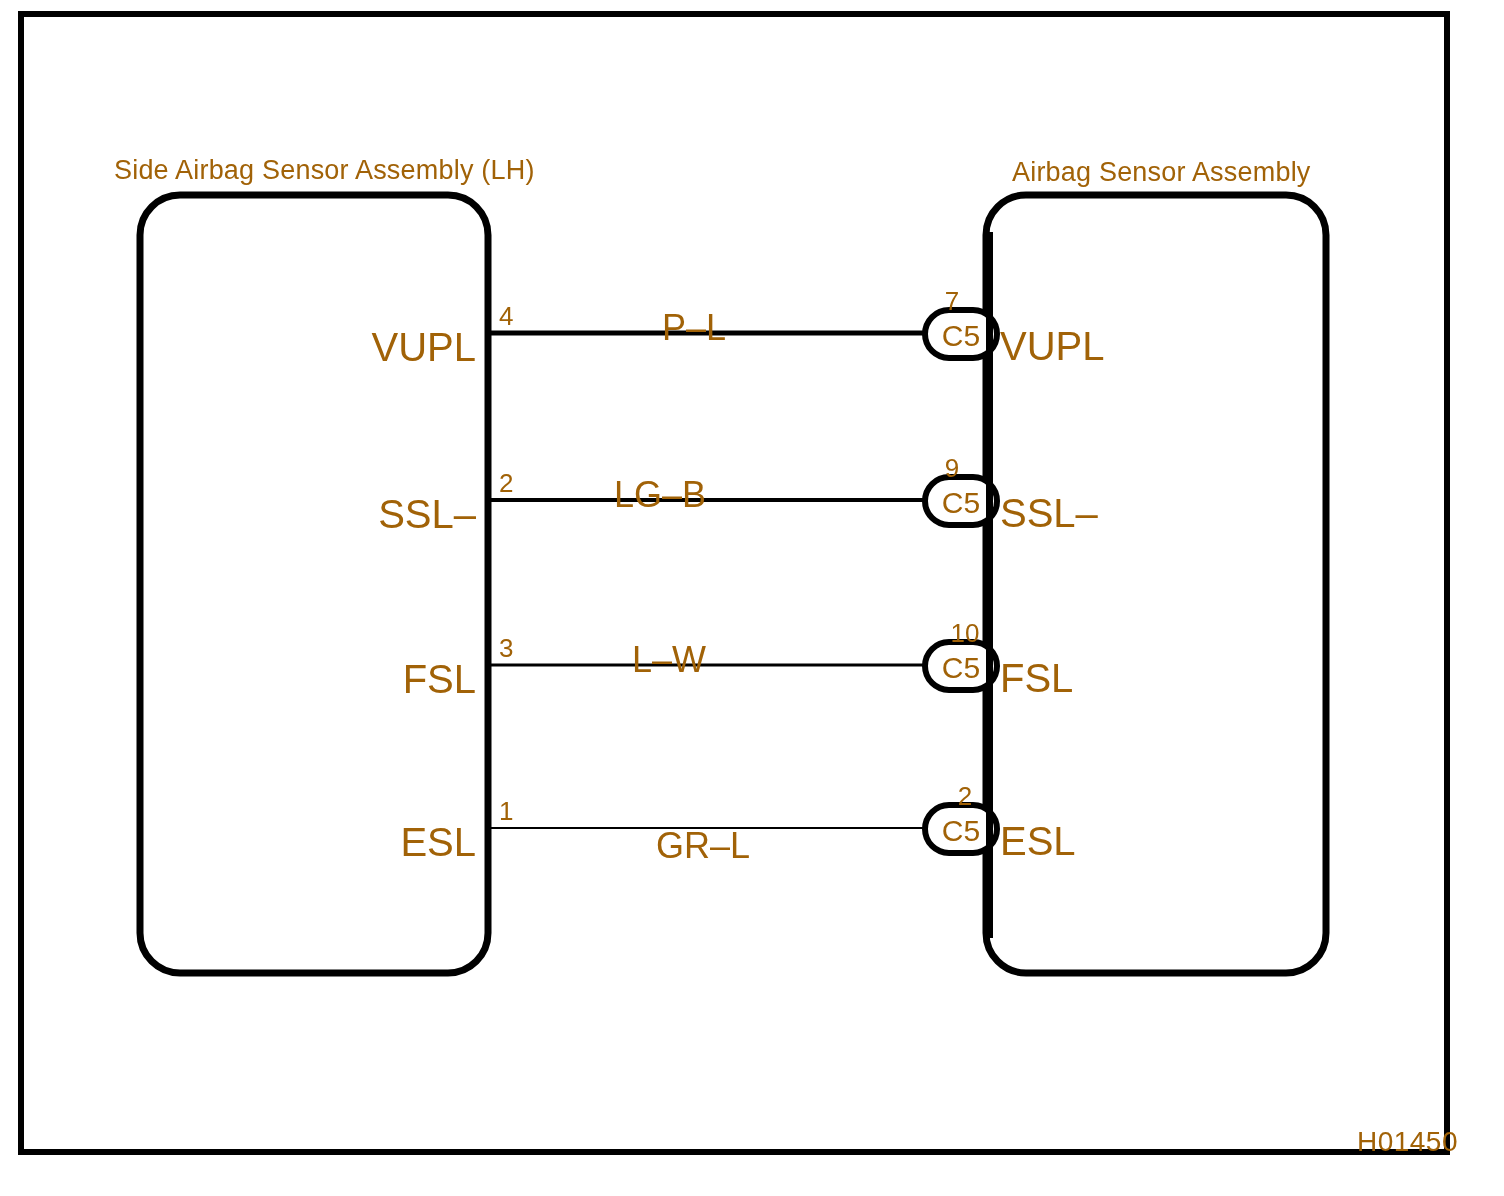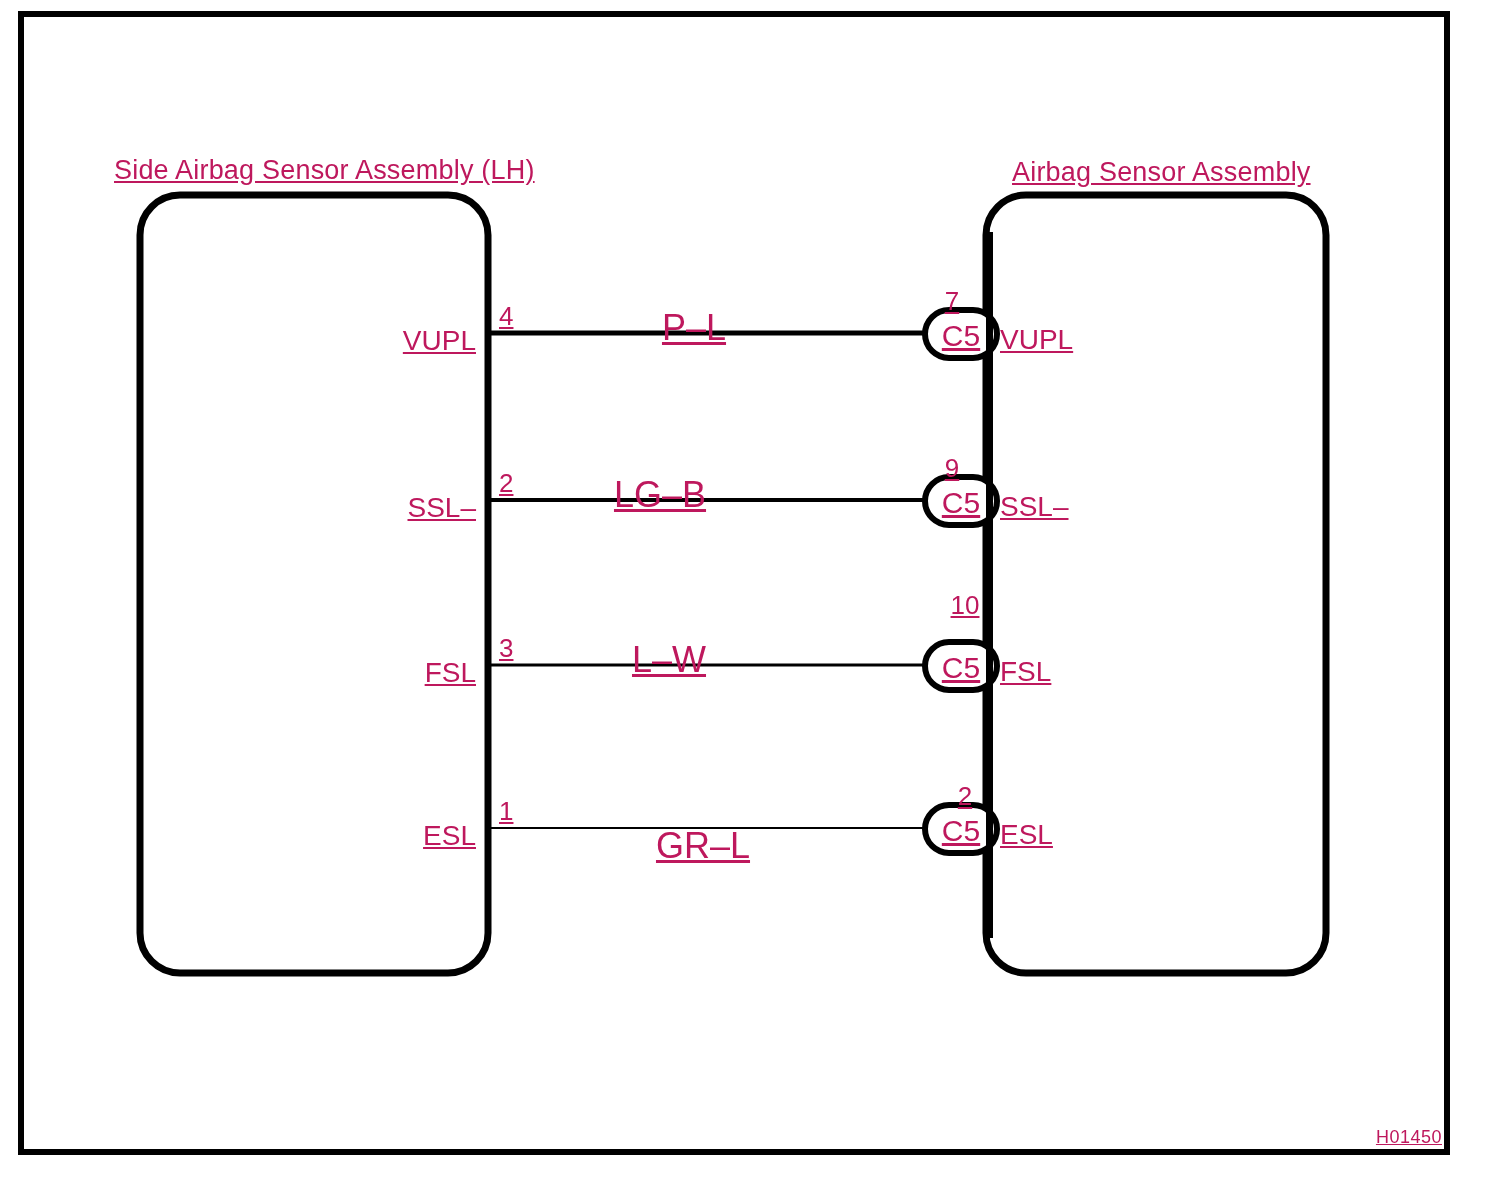--- a/index.html
+++ b/index.html
@@ -35,41 +35,41 @@
   #canvas {
     position: absolute;
     left: 0;
     top: 0;
     width: 1504px;
     height: 1196px;
   }
   
   .lbl {
     position: absolute;
-    color: #be185d;
+    color: #a16207;
     white-space: nowrap;
     line-height: 1;
-    text-decoration: underline;
   }
   .box-title {
     font-size: 27px;
     letter-spacing: 0.2px;
   }
   .pin-name {
-    font-size: 28px;
+    font-size: 40px;
   }
   .pin-num {
     font-size: 26px;
   }
   .wire-name {
     font-size: 36px;
   }
   .fig-id {
-    font-size: 18px;
+    font-size: 28px;
     letter-spacing: 0.5px;
+    margin-left: 16px;
   }
   .c5-text {
     font-size: 30px;
   }
   
   .ra { transform: translateX(-100%); }
   .ca { transform: translateX(-50%); }
 </style>
 </head>
 <body>
@@ -115,21 +115,21 @@
   <div class="lbl pin-num" style="left:499px; top:635px;">3</div>
   <div class="lbl pin-num" style="left:499px; top:798px;">1</div>
 
   <div class="lbl wire-name ca" style="left:694px; top:310px;">P–L</div>
   <div class="lbl wire-name ca" style="left:660px; top:477px;">LG–B</div>
   <div class="lbl wire-name ca" style="left:669px; top:642px;">L–W</div>
   <div class="lbl wire-name ca" style="left:703px; top:805px;margin-top:23px;">GR–L</div>
 
   <div class="lbl pin-num ca" style="left:952px; top:288px;">7</div>
   <div class="lbl pin-num ca" style="left:952px; top:455px;">9</div>
-  <div class="lbl pin-num ca" style="left:965px; top:592px;">10</div>
+  <div class="lbl pin-num ca" style="left:965px; top:620px;">10</div>
   <div class="lbl pin-num ca" style="left:965px; top:783px;">2</div>
 
   <div class="lbl c5-text ca" style="left:961px; top:321px;">C5</div>
   <div class="lbl c5-text ca" style="left:961px; top:488px;">C5</div>
   <div class="lbl c5-text ca" style="left:961px; top:653px;">C5</div>
   <div class="lbl c5-text ca" style="left:961px; top:816px;">C5</div>
 
   <div class="lbl pin-name" style="left:1000px; top:326px;">VUPL</div>
   <div class="lbl pin-name" style="left:1000px; top:493px;">SSL–</div>
   <div class="lbl pin-name" style="left:1000px; top:658px;">FSL</div>

